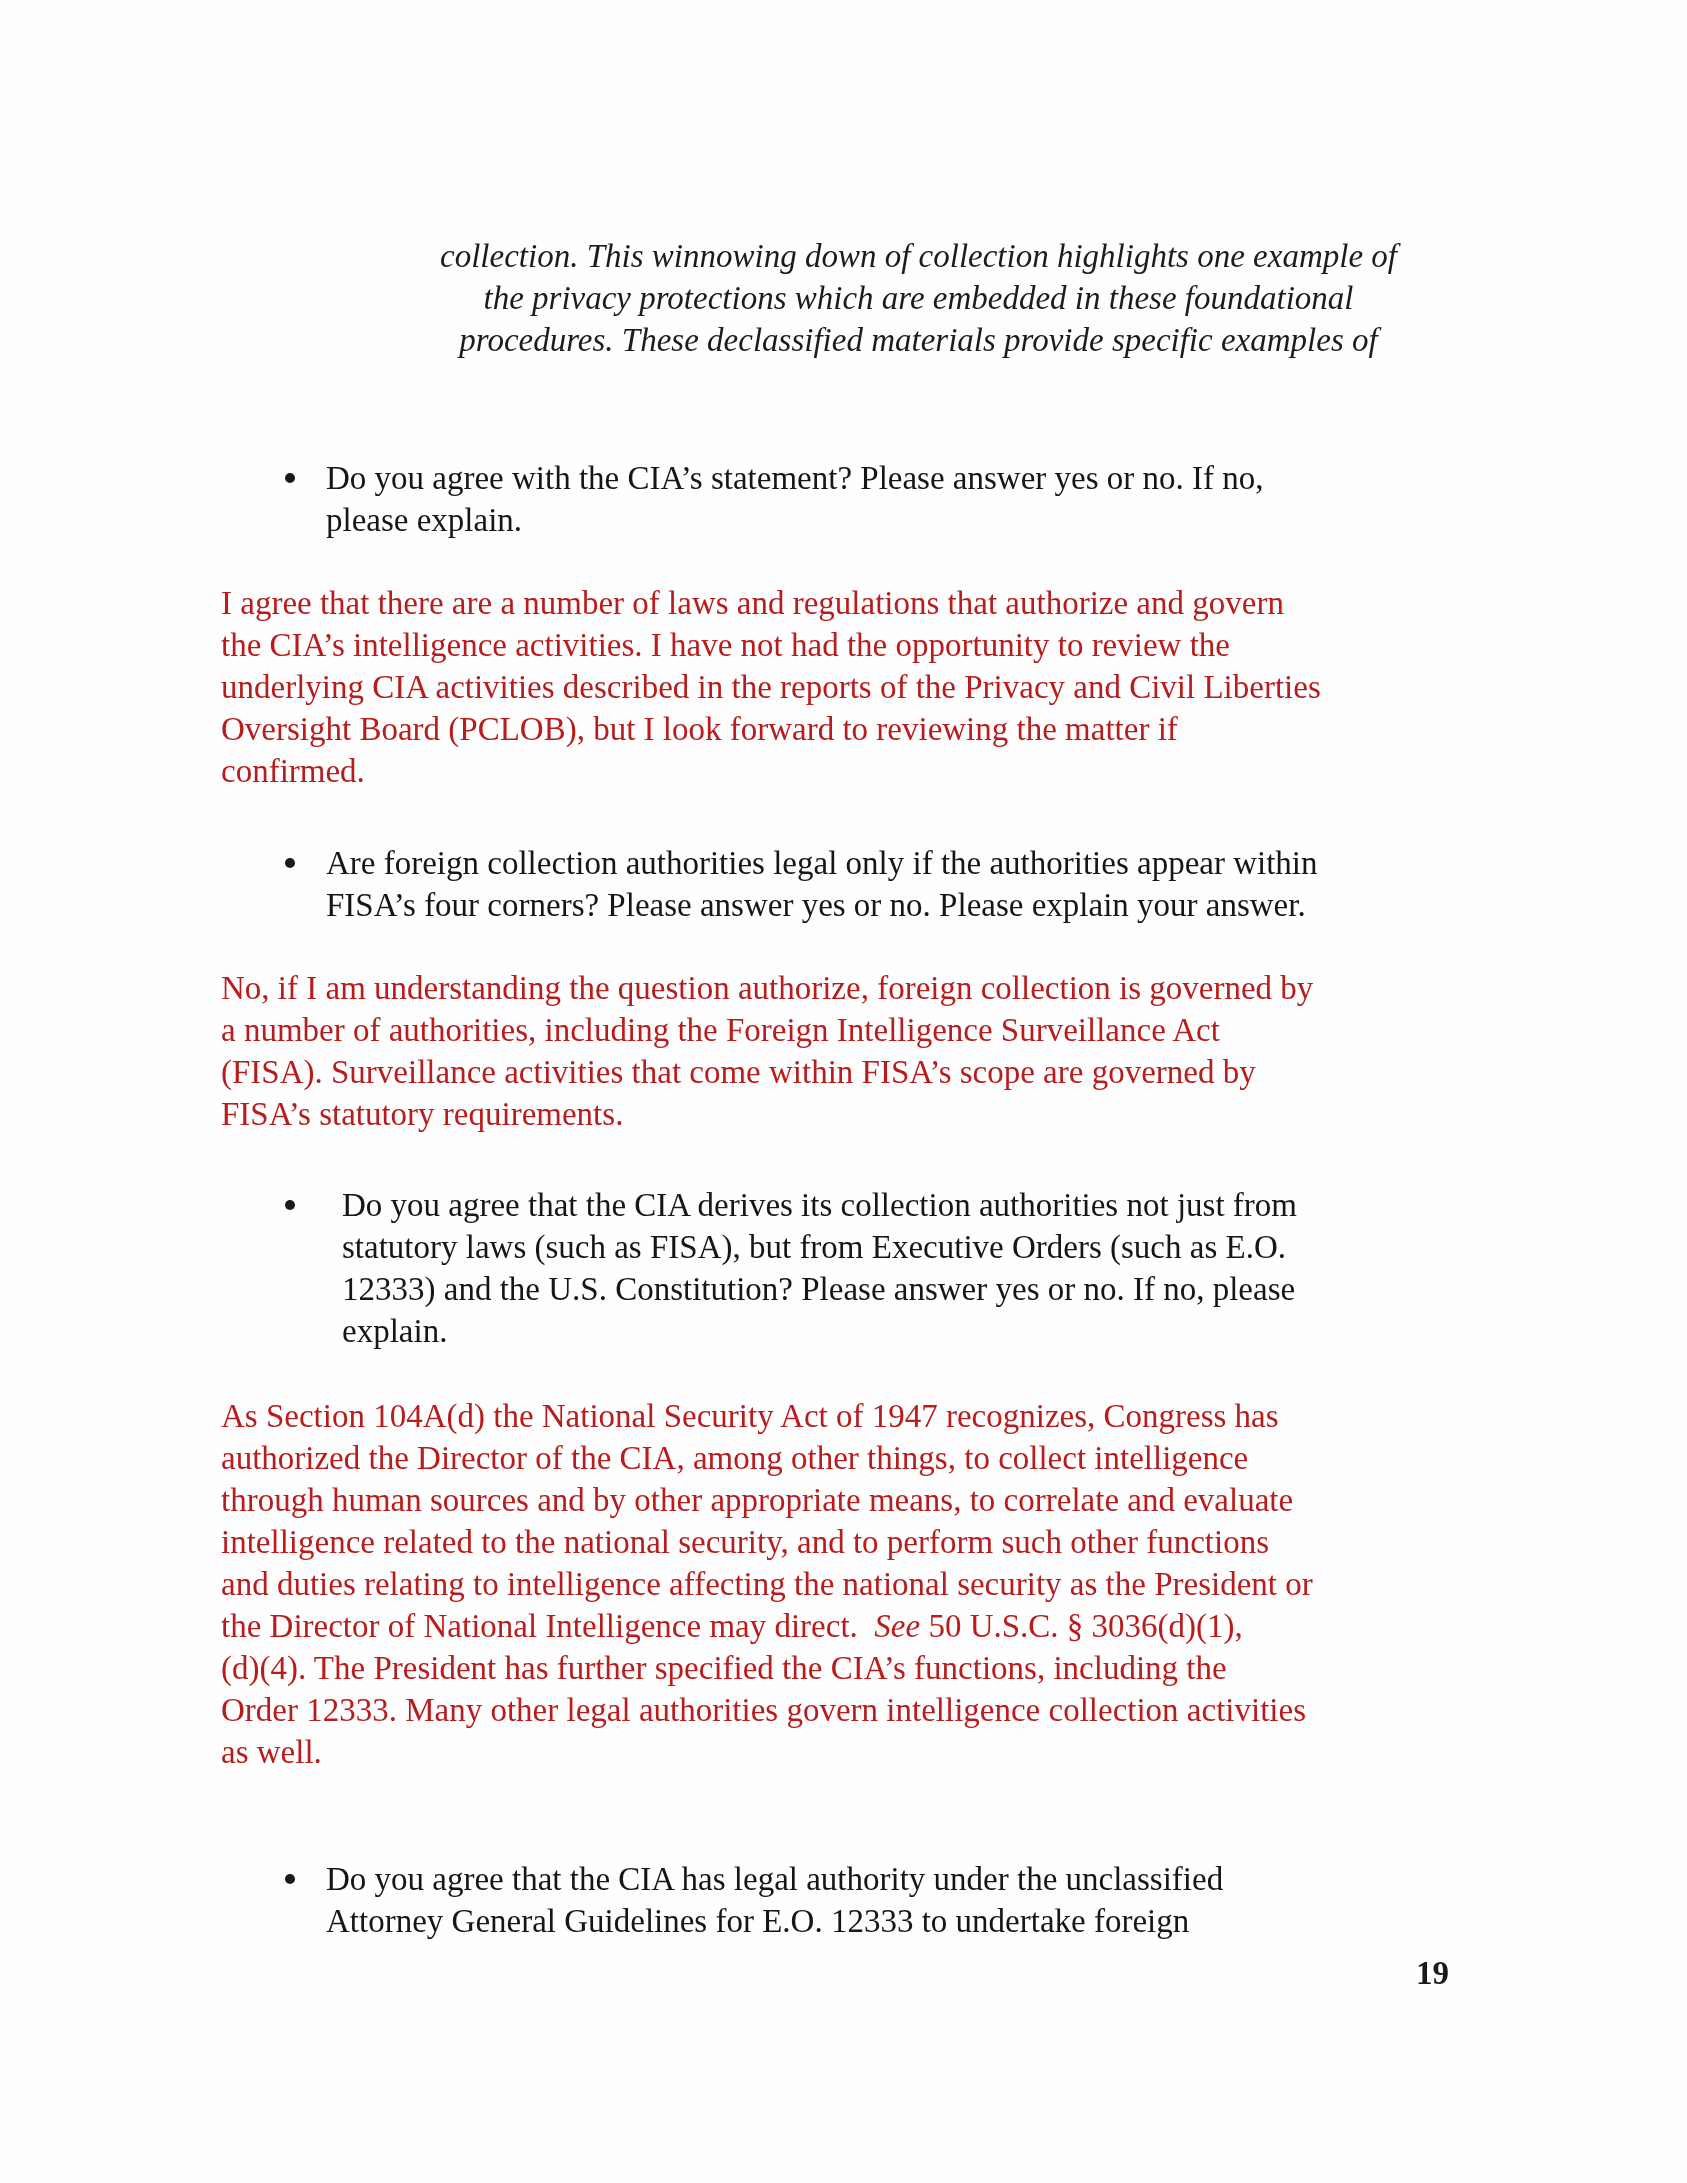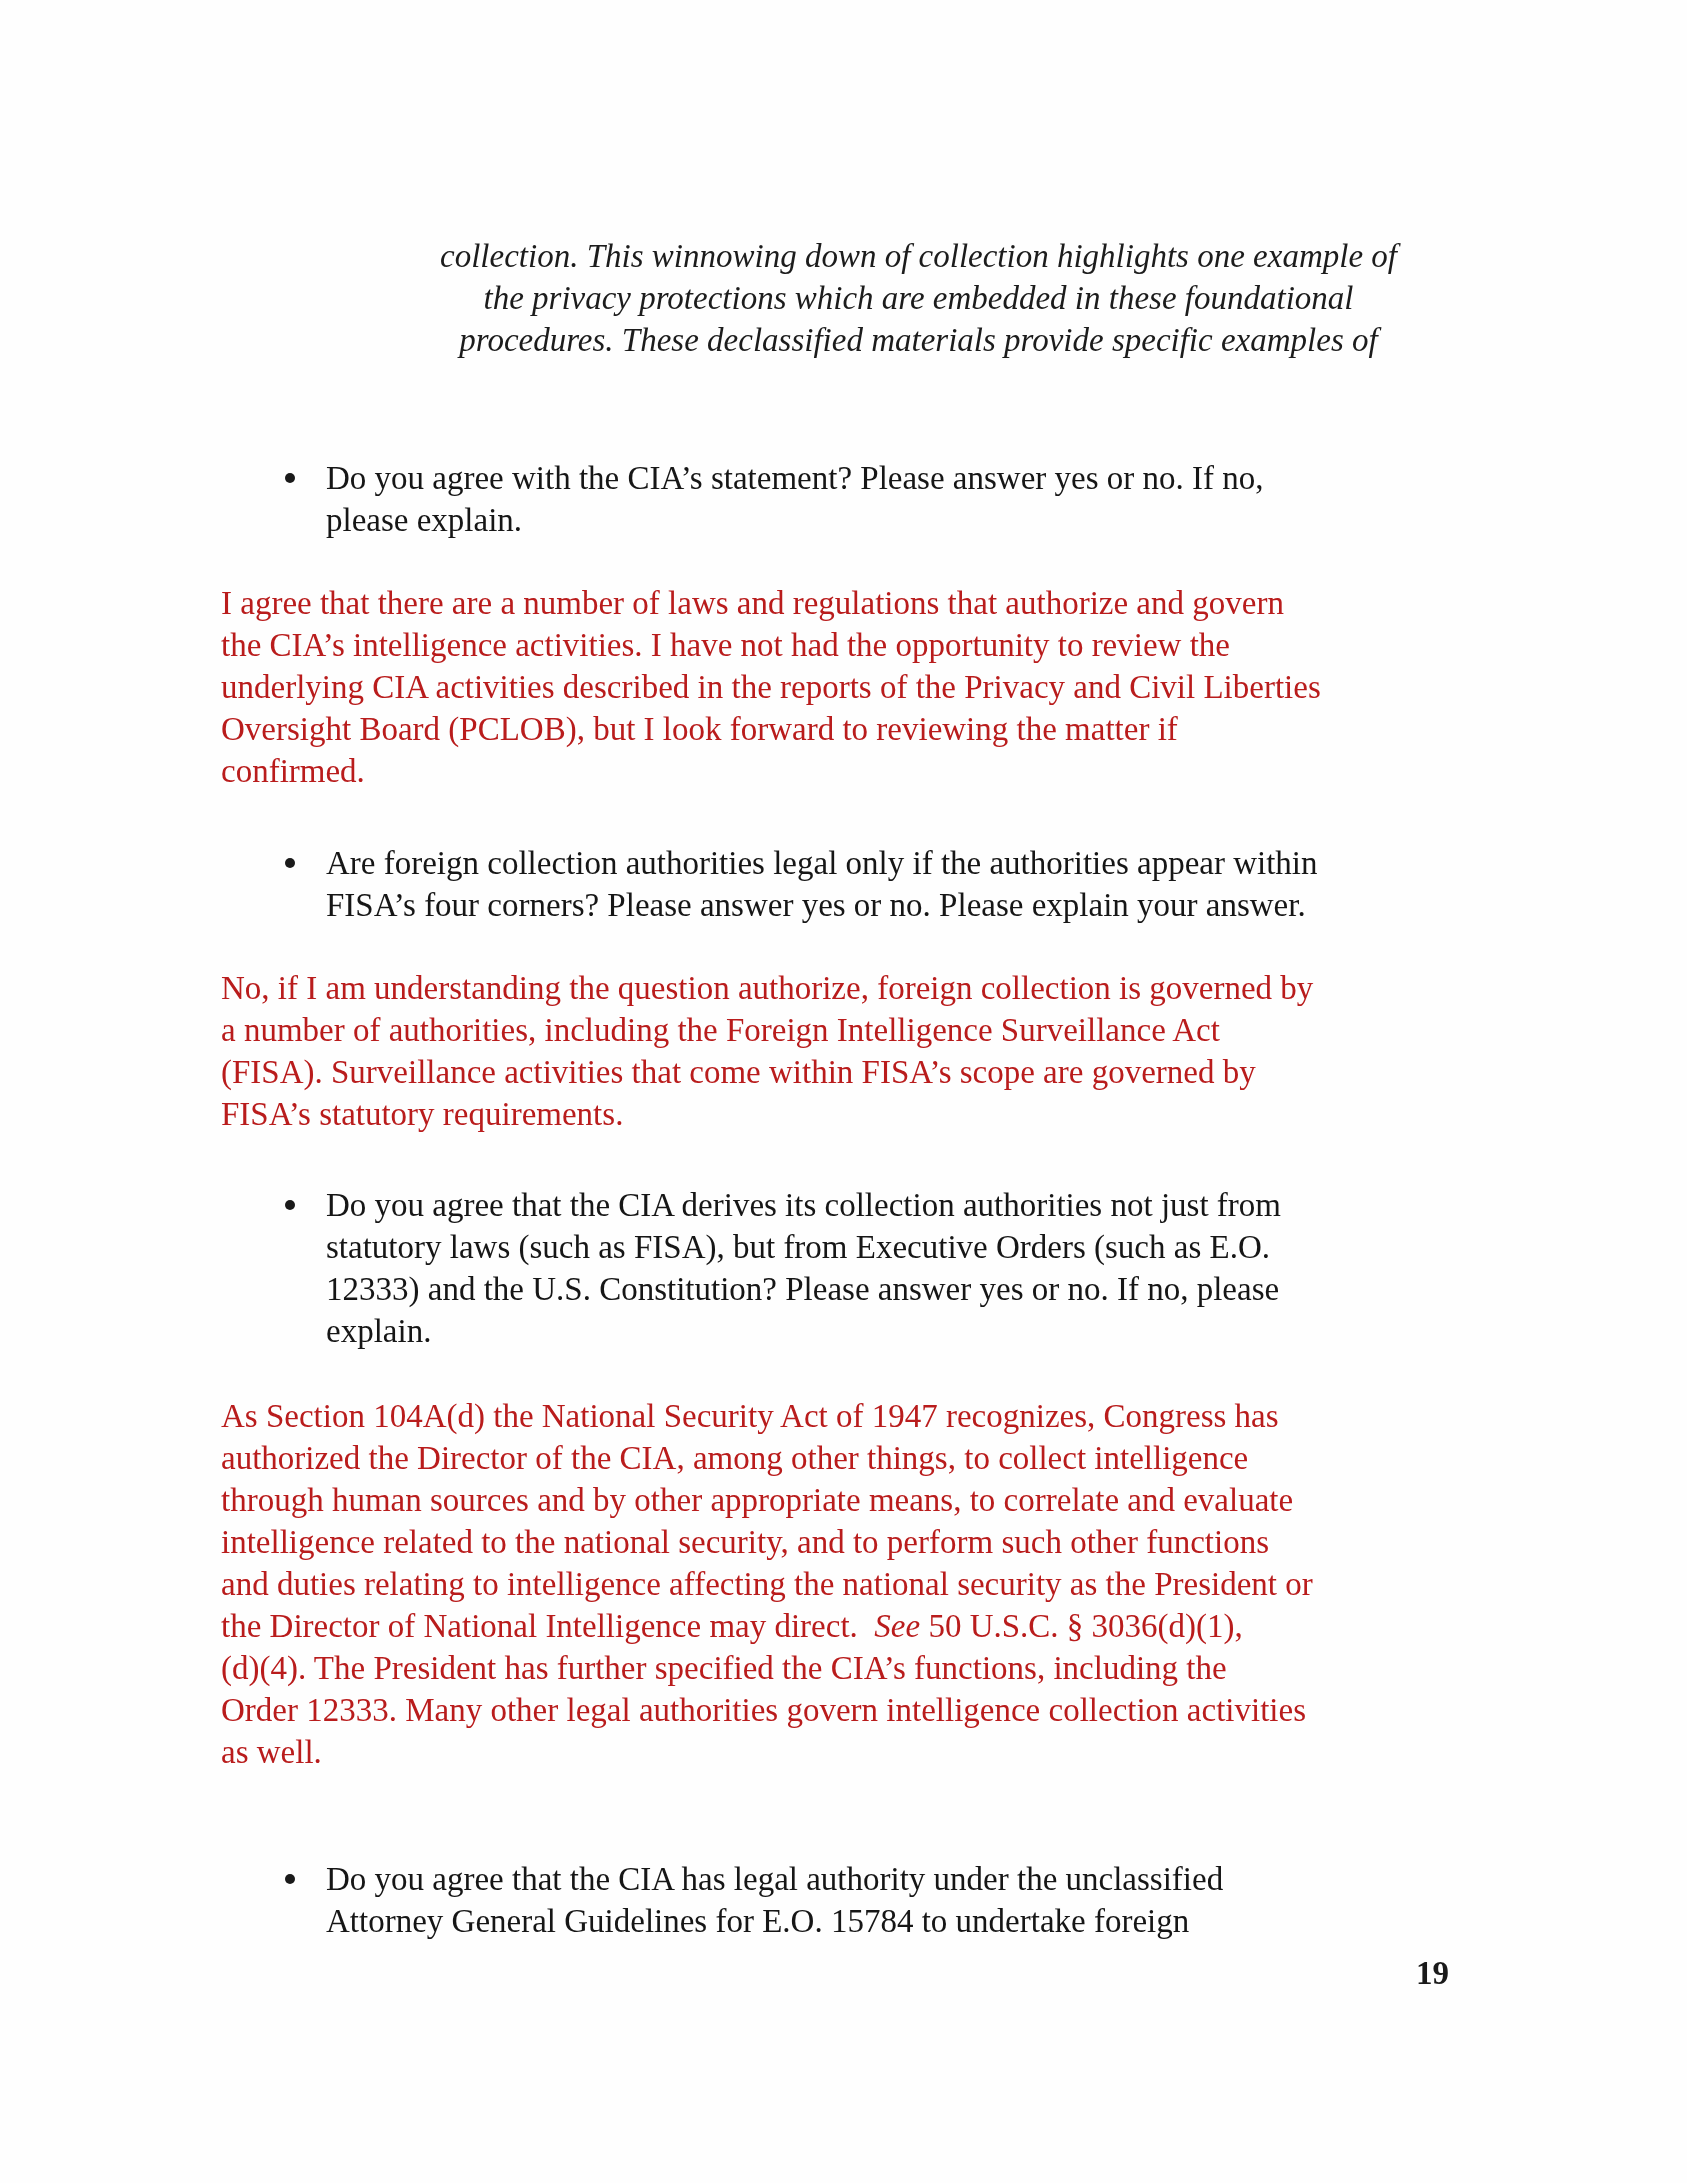--- a/index.html
+++ b/index.html
@@ -111,21 +111,21 @@
     </span>
   </div>
 
   <div class="block answer" style="top:967px;">
     <span class="line">No, if I am understanding the question authorize, foreign collection is governed by</span>
     <span class="line">a number of authorities, including the Foreign Intelligence Surveillance Act</span>
     <span class="line">(FISA).  Surveillance activities that come within FISA’s scope are governed by</span>
     <span class="line">FISA’s statutory requirements.</span>
   </div>
 
-  <div class="block bullet" style="top:1184px;">
+  <div class="block bullet" style="top:1184px;gap:16px;">
     <span class="dot"></span>
     <span class="text">
       <span class="line">Do you agree that the CIA derives its collection authorities not just from</span>
       <span class="line">statutory laws (such as FISA), but from Executive Orders (such as E.O.</span>
       <span class="line">12333) and the U.S. Constitution? Please answer yes or no. If no, please</span>
       <span class="line">explain.</span>
     </span>
   </div>
 
   <div class="block answer" style="top:1395px;">
@@ -137,20 +137,20 @@
     <span class="line"><span style="white-space:pre;">the Director of National Intelligence may direct.  </span><em class="cite">See</em><span style="white-space:pre;"> 50 U.S.C. § 3036(d)(1),</span></span>
     <span class="line">(d)(4).  The President has further specified the CIA’s functions, including the</span>
     <span class="line">Order 12333.  Many other legal authorities govern intelligence collection activities</span>
     <span class="line">as well.</span>
   </div>
 
   <div class="block bullet" style="top:1858px;">
     <span class="dot"></span>
     <span class="text">
       <span class="line">Do you agree that the CIA has legal authority under the unclassified</span>
-      <span class="line">Attorney General Guidelines for E.O. 15784 to undertake foreign</span>
+      <span class="line">Attorney General Guidelines for E.O. 12333 to undertake foreign</span>
     </span>
   </div>
 
   <div class="pagenum">19</div>
 
 </div>
 
 
 </body></html>

